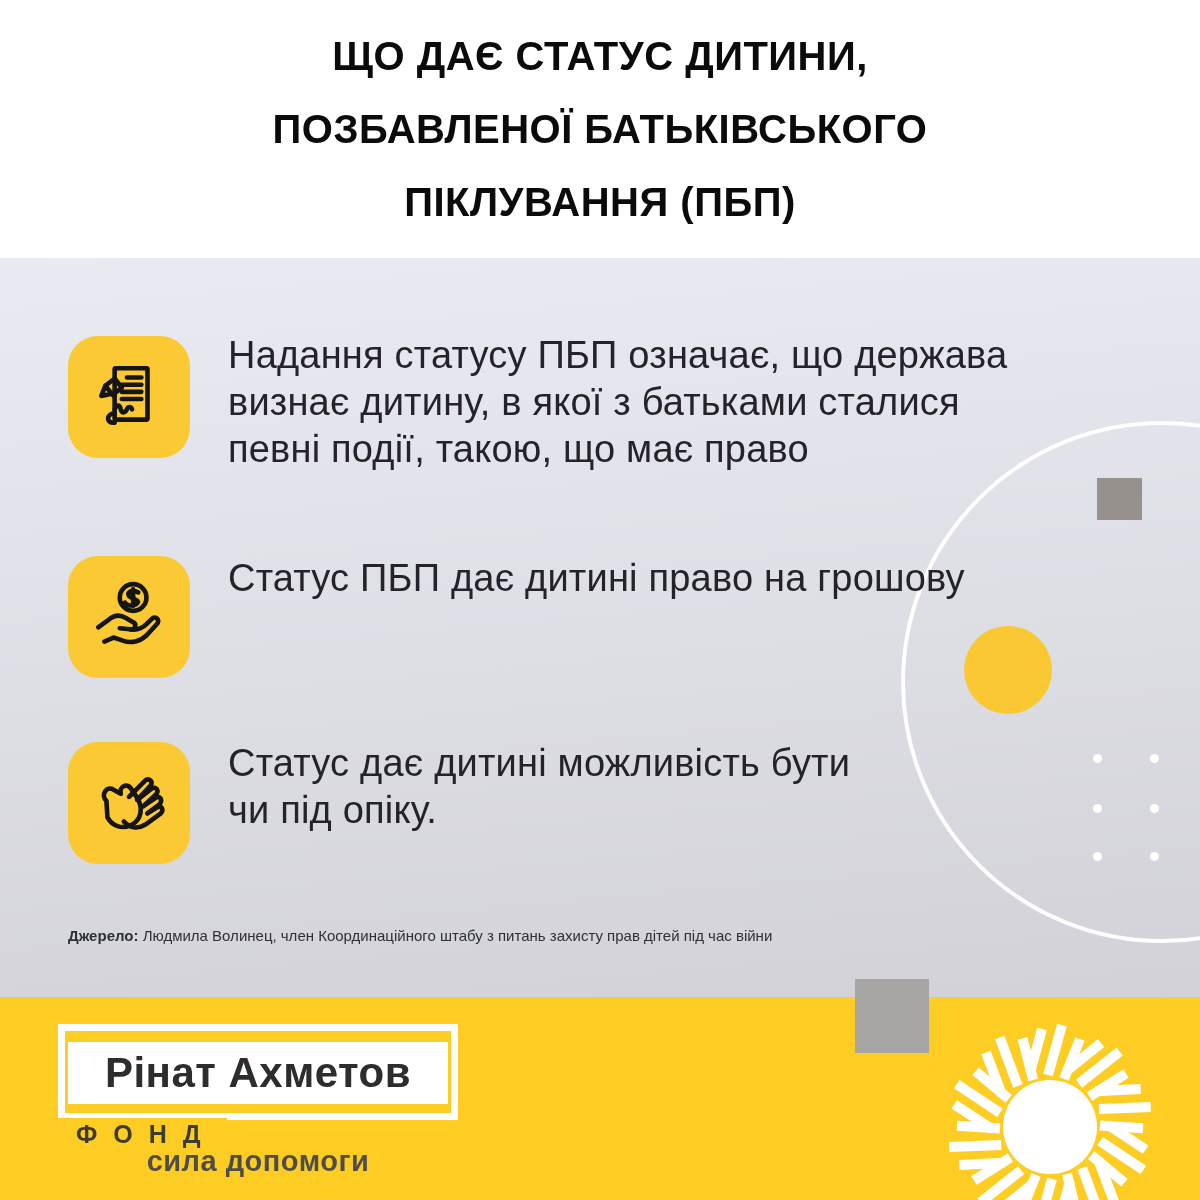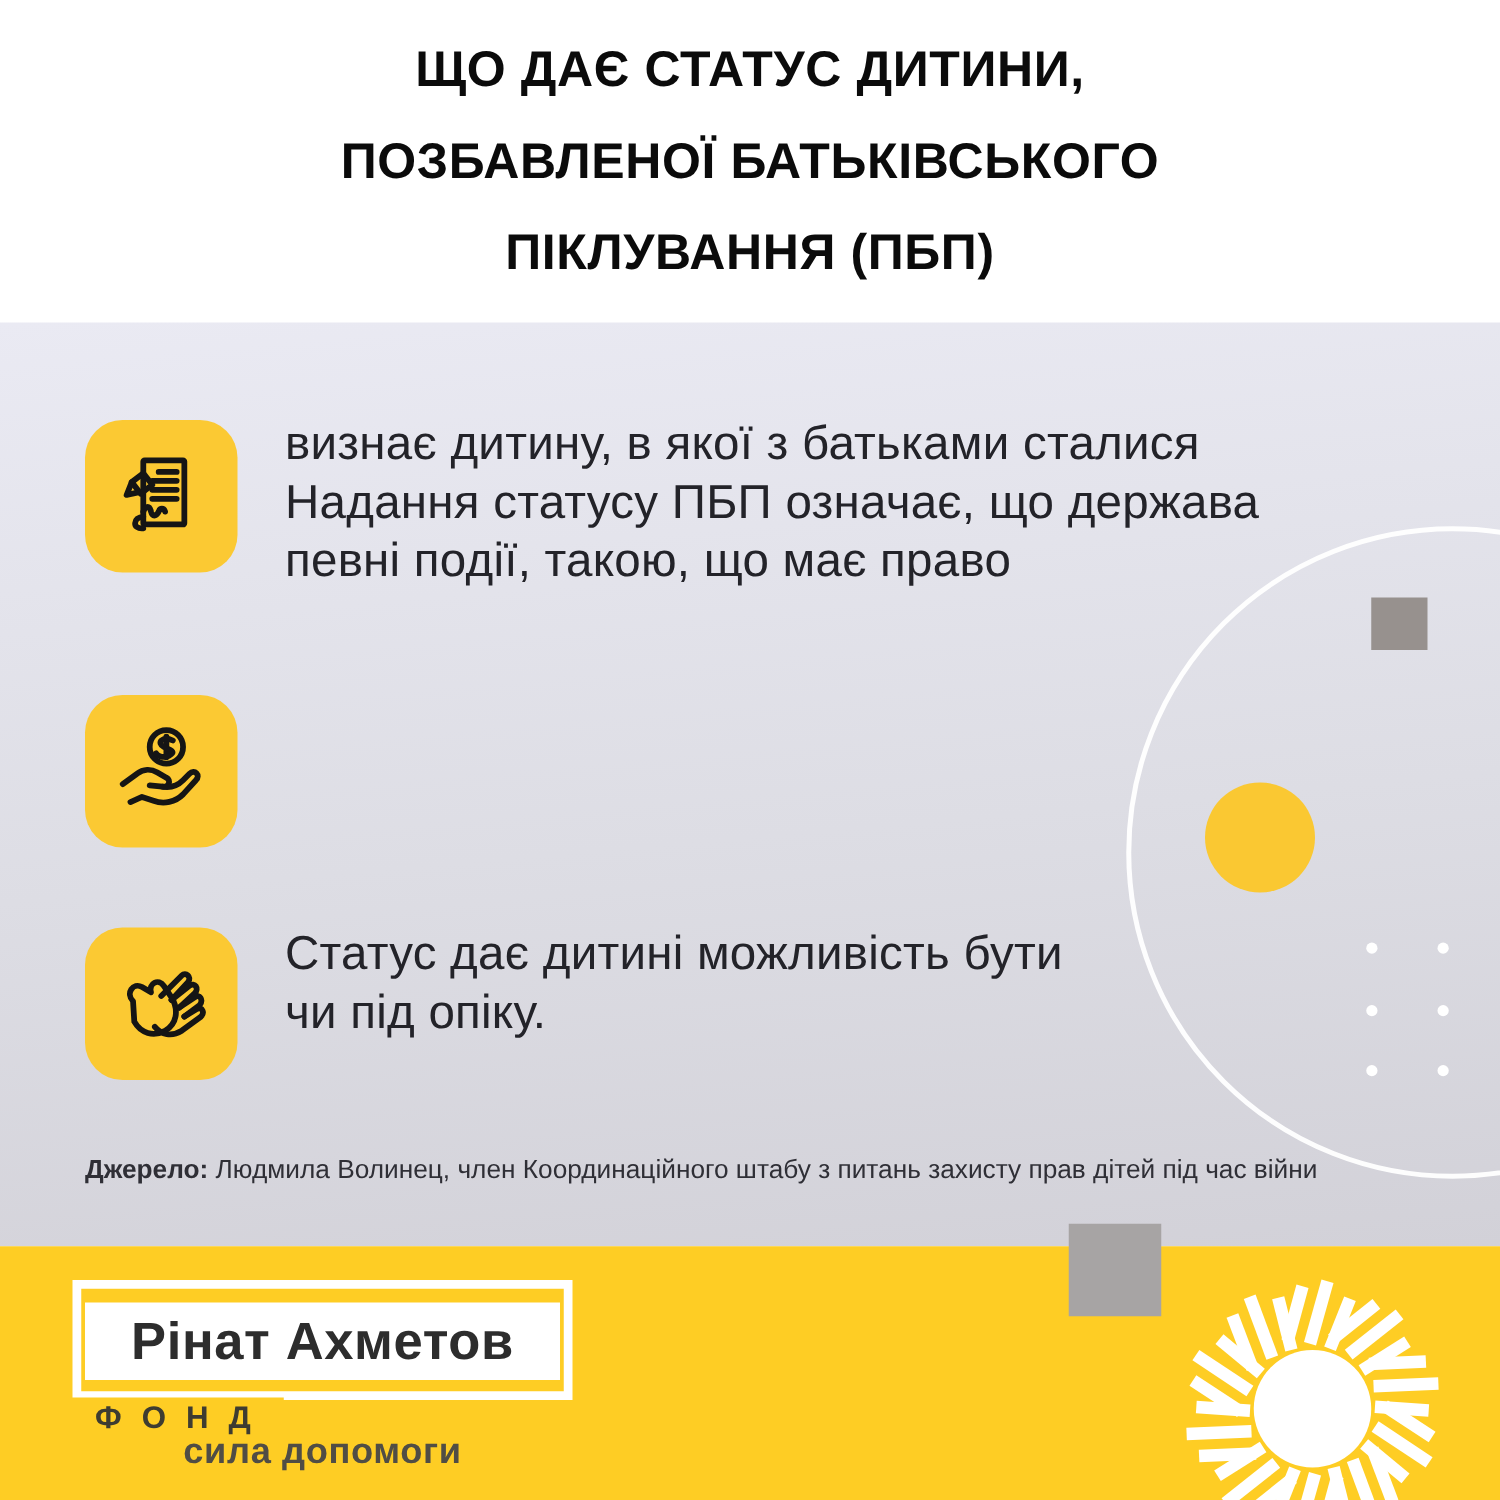--- a/index.html
+++ b/index.html
@@ -21,21 +21,21 @@
   .ycircle{position:absolute;left:964px;top:368px;width:88px;height:88px;border-radius:50%;
            background:#FAC832;}
   .gsquare{position:absolute;left:1097px;top:220px;width:45px;height:42px;background:#97918E;}
   .dot{position:absolute;width:9px;height:9px;border-radius:50%;background:#ffffff;}
 
   .icon-sq{position:absolute;left:68px;width:122px;height:122px;border-radius:30px;
            background:#FBC933;display:flex;align-items:center;justify-content:center;}
   .benefit-text{position:absolute;left:228px;font-size:38px;line-height:47px;
                 color:#232329;letter-spacing:.2px;white-space:nowrap;}
 
-  .source{position:absolute;left:68px;top:665px;font-size:21px;line-height:26px;color:#2F2F36;}
+  .source{position:absolute;left:68px;top:665px;font-size:15px;line-height:26px;color:#2F2F36;}
   .source b{font-weight:bold;}
 
   
   .footer{position:absolute;left:0;top:997px;width:1200px;height:203px;background:#FECD24;overflow:hidden;padding-left:40px;}
   .logo-outer{position:absolute;left:58px;top:27px;width:400px;height:96px;
               border:7px solid #ffffff;box-sizing:border-box;}
   .logo-inner{position:absolute;left:68px;top:45px;width:380px;height:62px;background:#ffffff;
               display:flex;align-items:center;justify-content:center;
               font-size:42px;font-weight:bold;color:#2D2D2D;letter-spacing:.5px;white-space:nowrap;}
   .logo-fond{position:absolute;left:50px;top:101px;width:400px;text-align:left;margin-top:20px;}
@@ -80,35 +80,36 @@
         <line x1="31" y1="26" x2="50" y2="26"></line>
         <line x1="31" y1="33" x2="50" y2="33"></line>
         <line x1="31" y1="40" x2="50" y2="40"></line>
         <path d="M15 27 l9 -7 7 9 -9 7 z"></path>
         <path d="M15 27 l-4 10 9 -2"></path>
         <path d="M24 50 c2 -5 5 -5 6 0 c1 4 4 4 6 0 c1 -3 4 -3 5 0"></path>
         <path d="M24 54 c-8 0 -9 10 0 9"></path>
       </svg>
     </div>
     <div class="benefit-text" style="top:74px;">
+      <div>Надання статусу ПБП означає, що держава</div>
       <div>визнає дитину, в якої з батьками сталися</div>
-      <div>Надання статусу ПБП означає, що держава</div>
       <div>певні події, такою, що має право</div>
     </div>
 
     <div class="icon-sq" style="top:298px;">
       <svg class="licon" width="78" height="78" viewBox="0 0 76 76">
         <circle cx="42" cy="19" r="13"></circle>
         <line x1="42" y1="11" x2="42" y2="27"></line>
         <path d="M47 14 c-8 -4 -13 2 -7 5 c7 3 9 4 4 7 c-5 2 -9 0 -10 -2"></path>
         <path d="M8 48 L19 40 C24 36 30 36 35 39 L42 43 C46 45 44 51 39 50 L29 49"></path>
         <path d="M39 50 C45 51 51 49 55 45 L60 40 C64 36 69 41 65 45 L55 56 C49 62 40 64 32 61 L23 58 L14 62"></path>
       </svg>
     </div>
     <div class="benefit-text" style="top:297px;">
+      <div>Статус ПБП дає дитині право на грошову</div>
     </div>
 
     <div class="icon-sq" style="top:484px;">
       <svg class="licon" width="78" height="78" viewBox="0 0 76 76">
         <path d="M16 36 C10 30 16 21 23 25 L30 29 C28 22 36 18 40 24 L46 33 C52 43 50 54 41 59 C32 64 22 61 17 52 Z"></path>
         <path d="M38 32 L54 16 C57 13 62 17 59 21 L46 35"></path>
         <path d="M46 35 L60 24 C64 21 68 26 64 30 L52 41"></path>
         <path d="M52 41 L64 33 C68 30 71 35 68 39 L56 48"></path>
         <path d="M56 48 L66 42 C70 40 72 45 69 48 L54 59 C46 64 38 62 33 56"></path>
       </svg>

